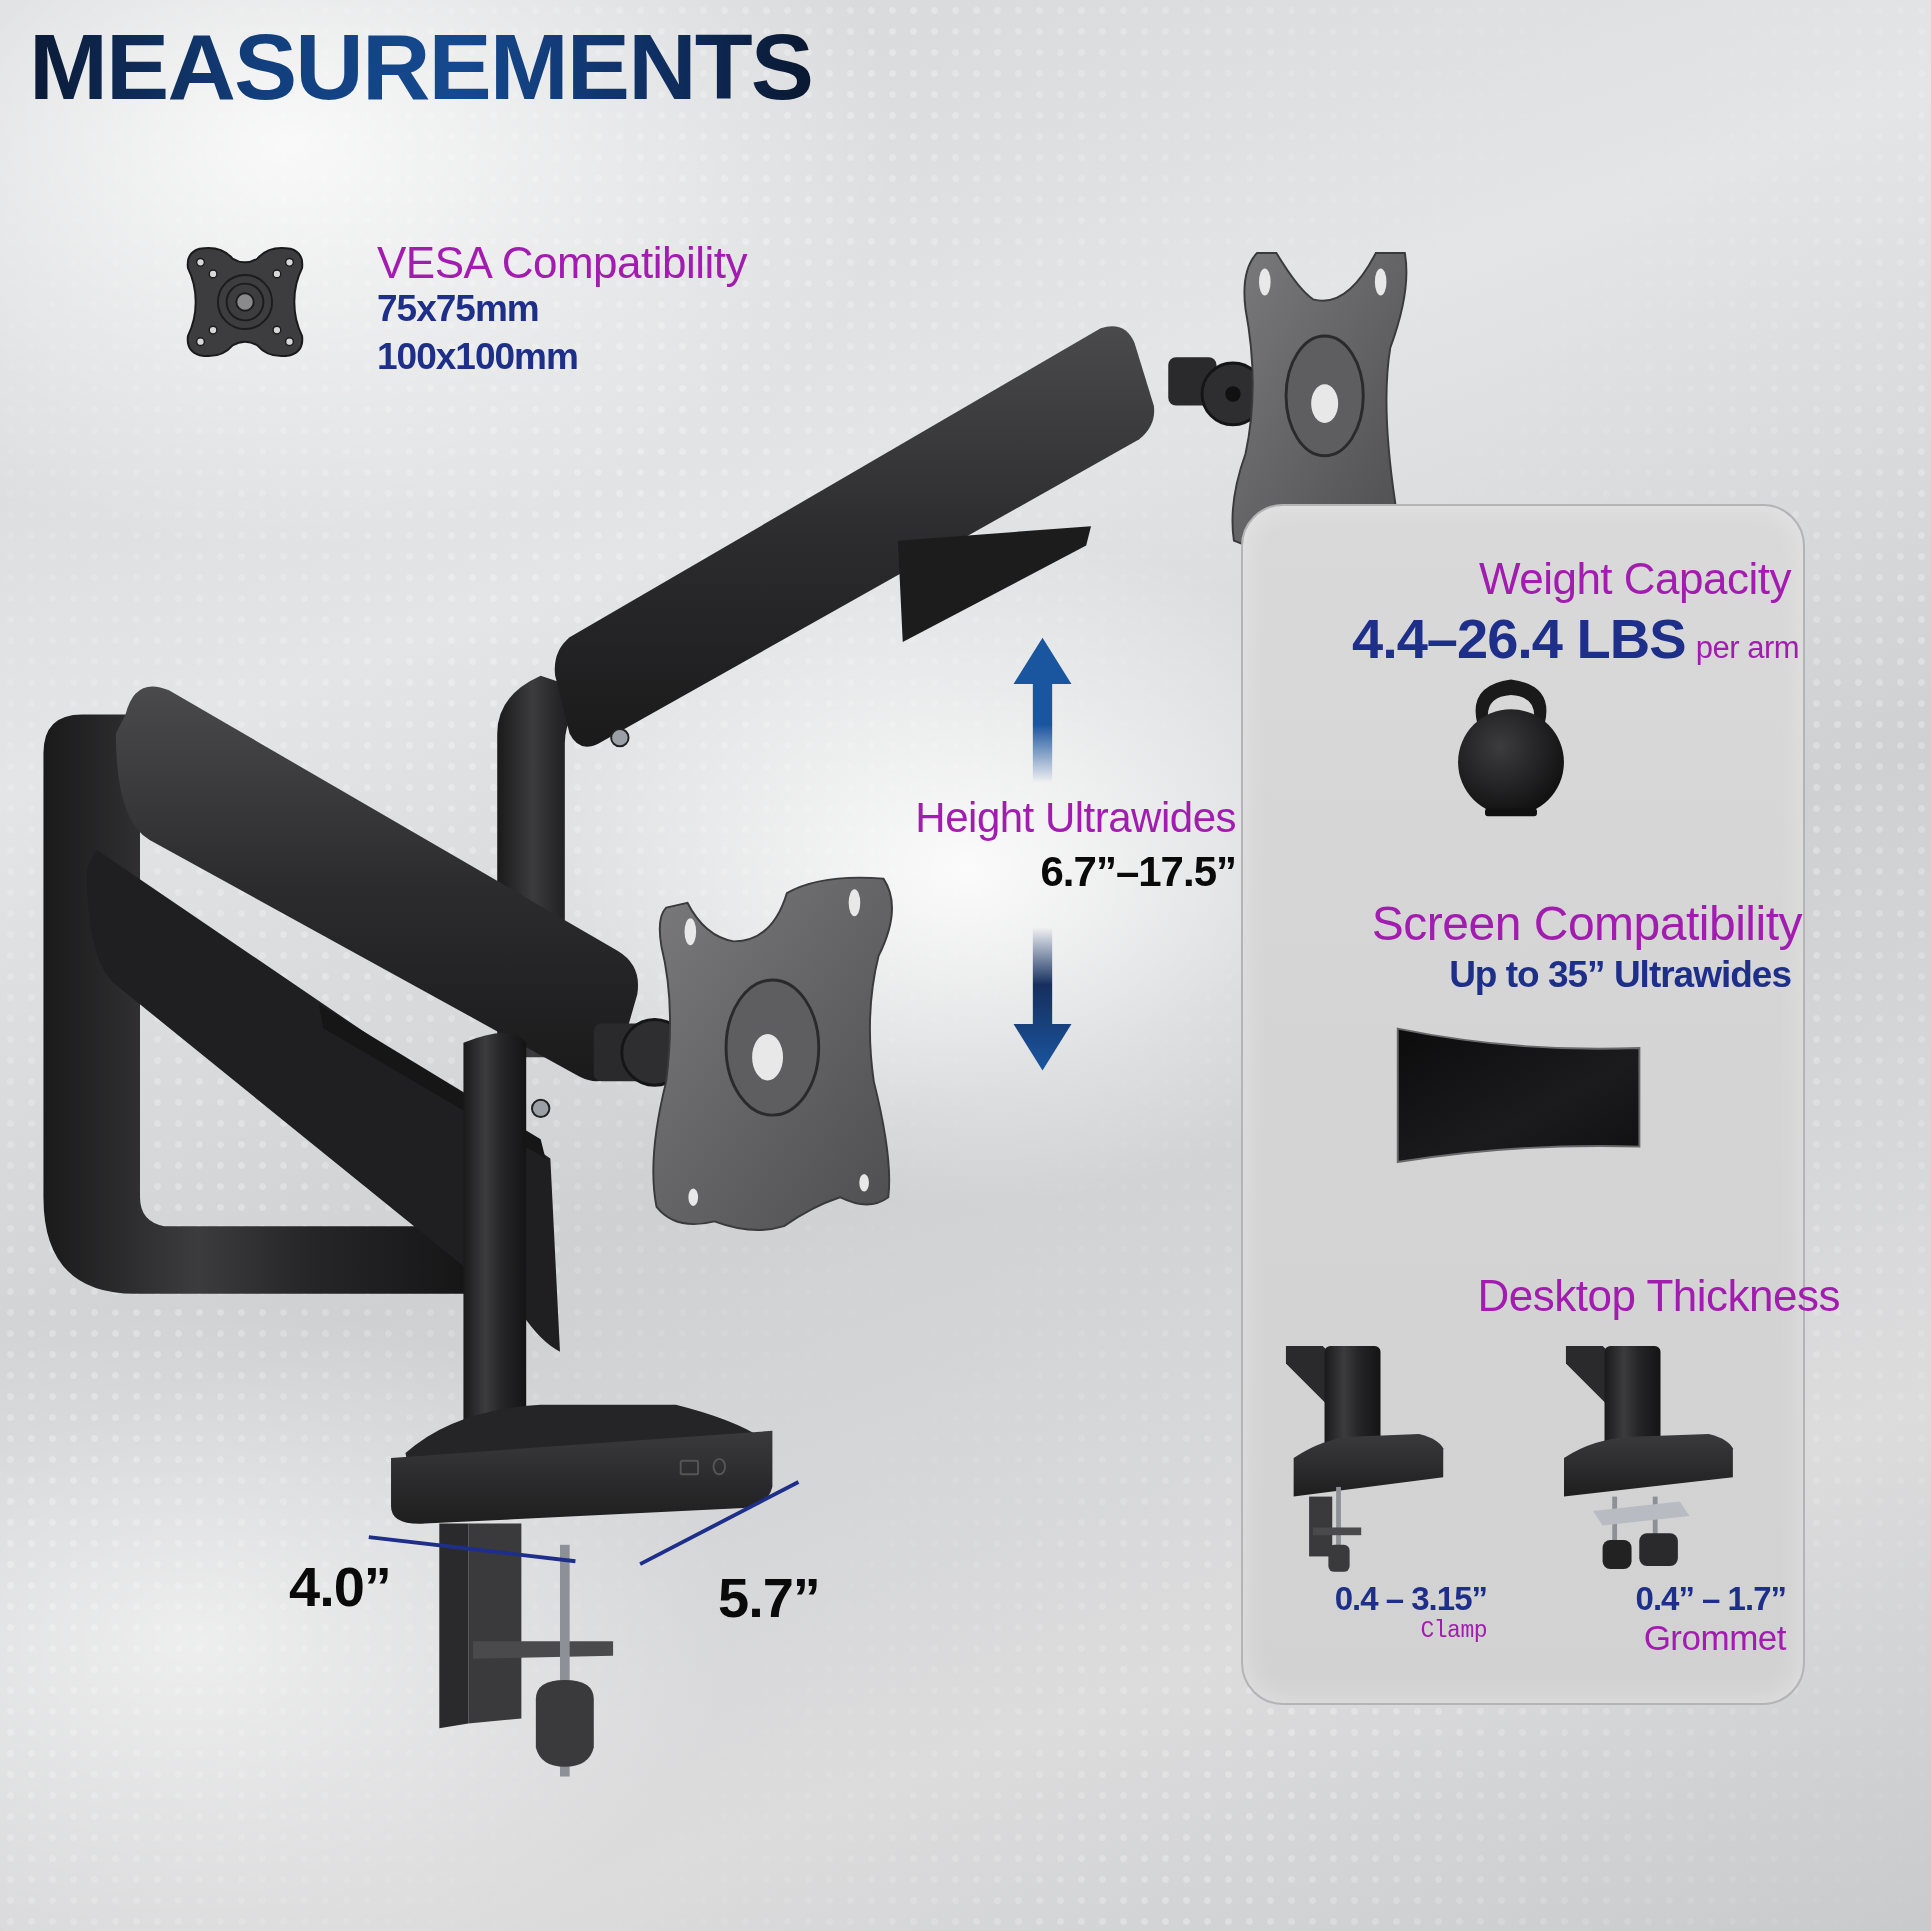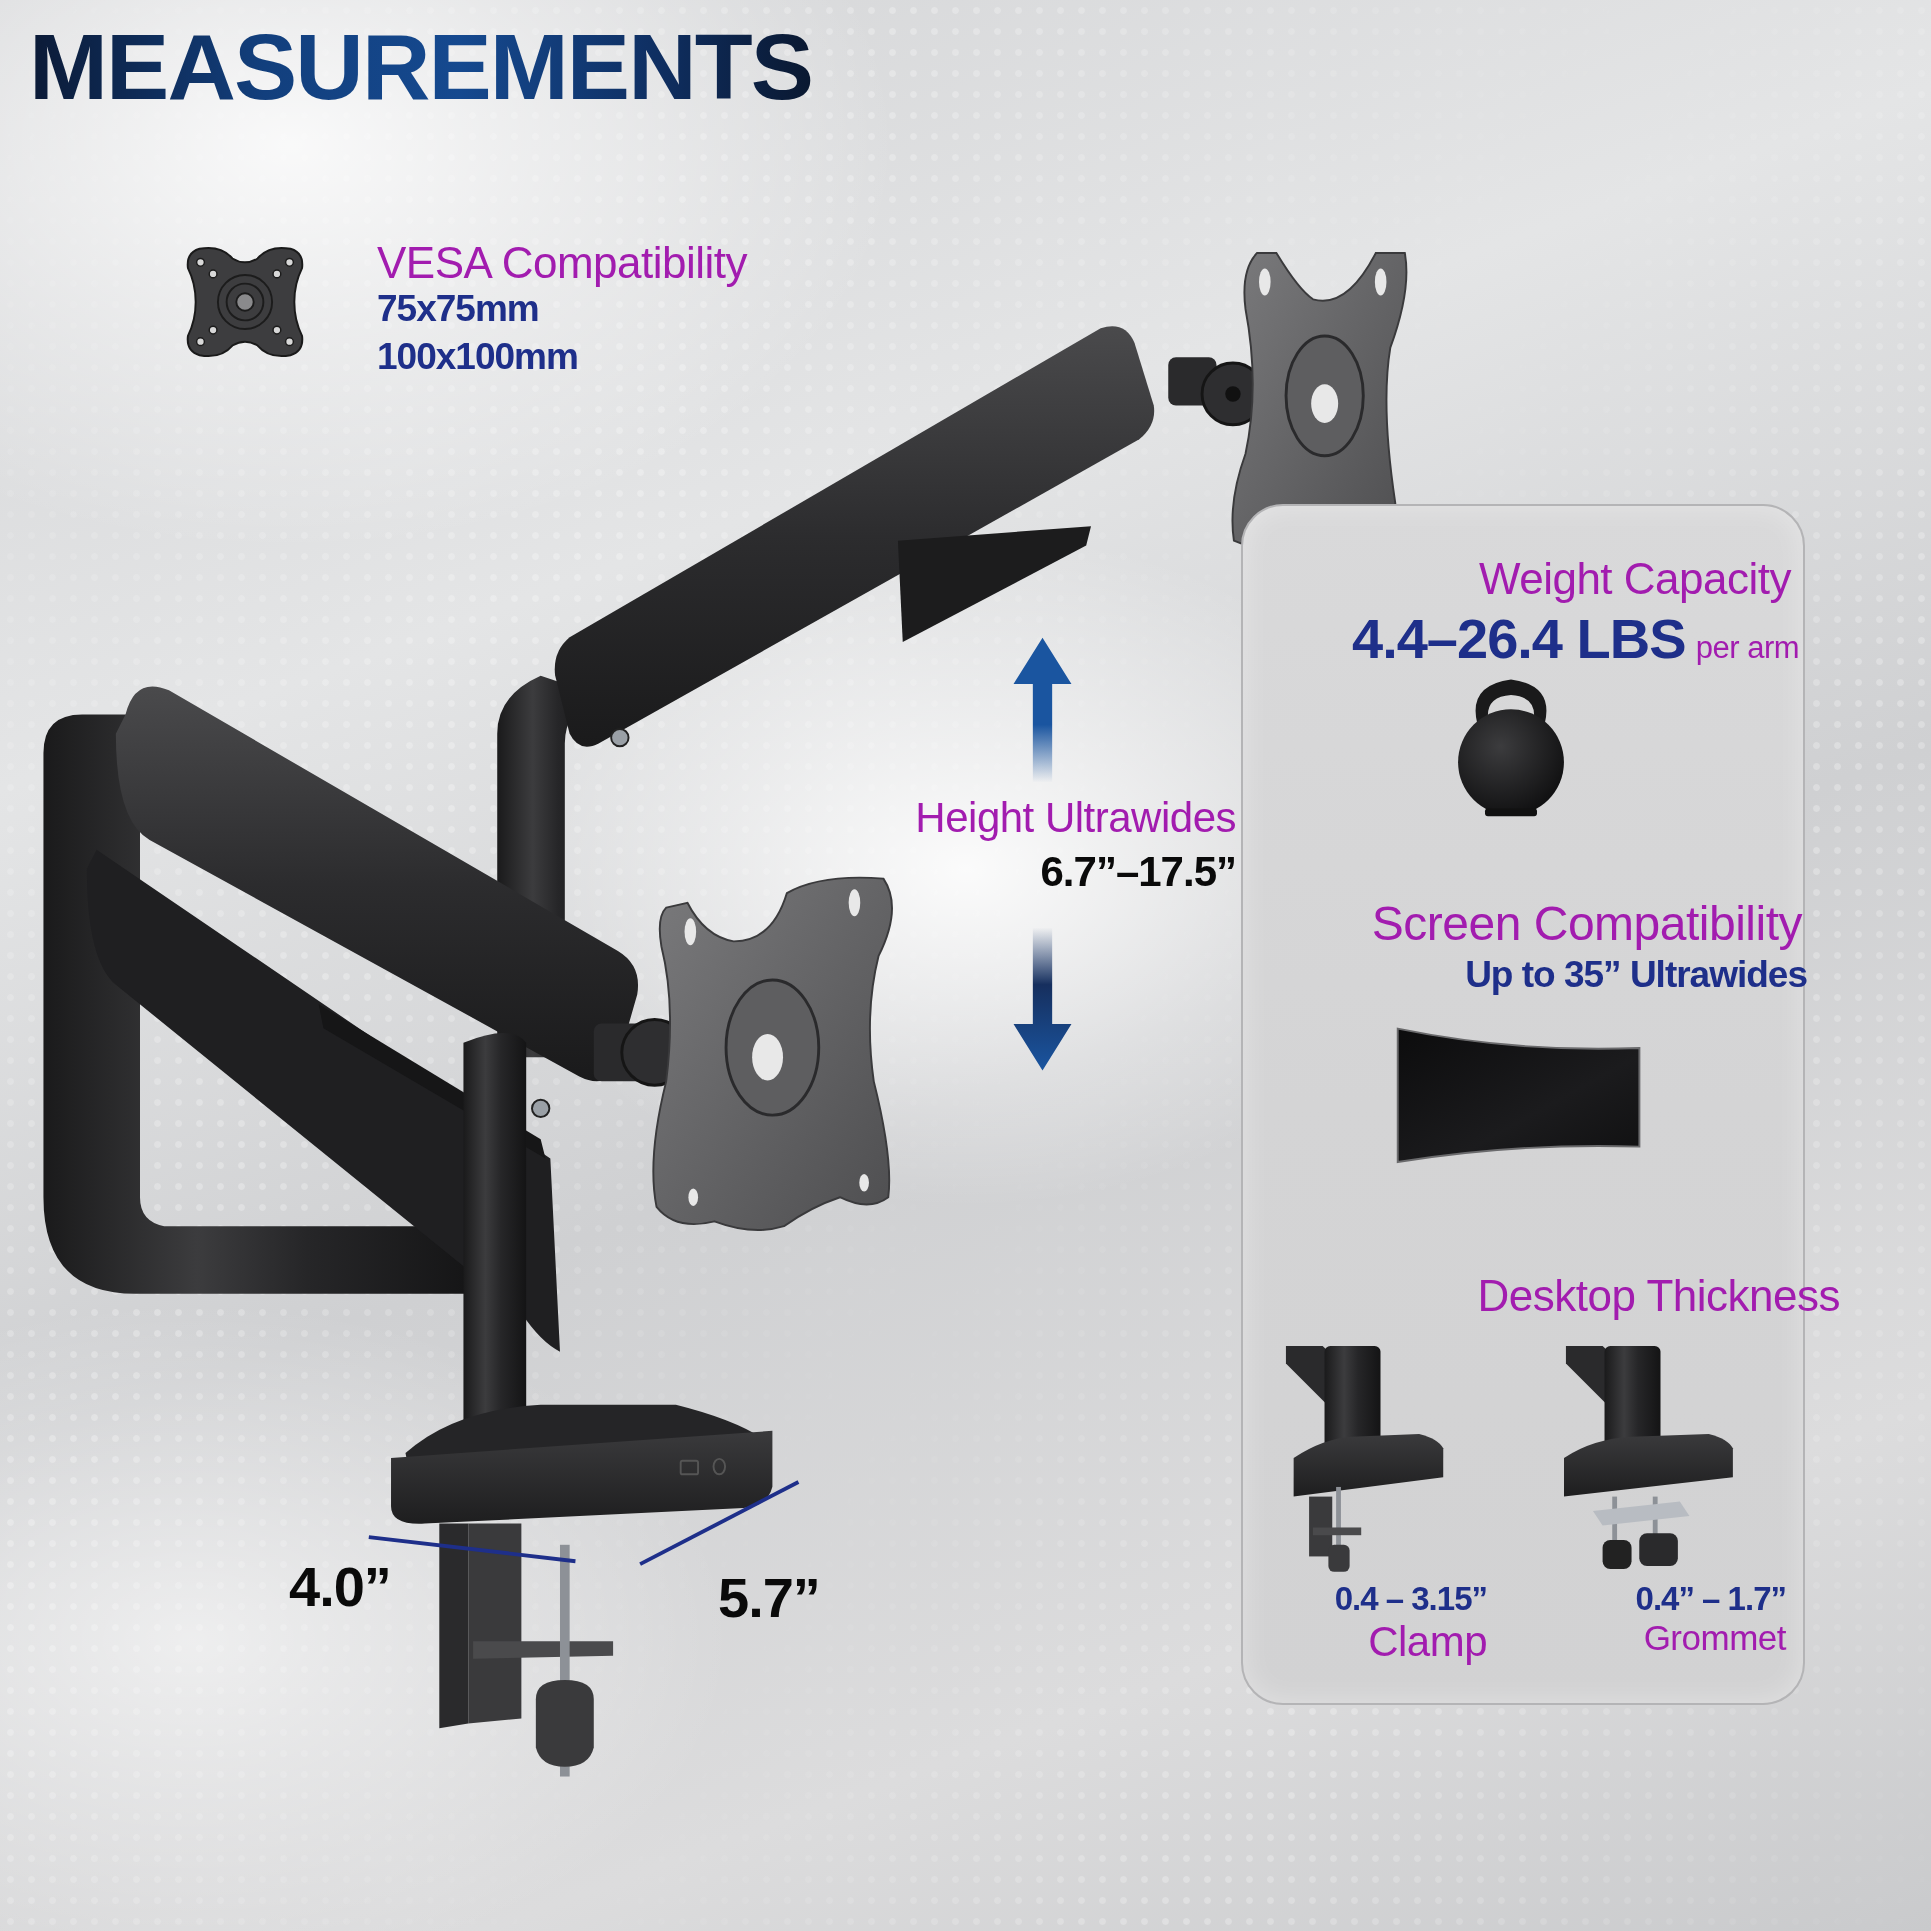--- a/index.html
+++ b/index.html
@@ -186,21 +186,21 @@
       <stop offset="0" stop-color="#3c3c3e"></stop>
         <stop offset="1" stop-color="#0f0f10"></stop>
     </radialGradient>
   </defs>
   <path d="M30 60 Q20 20 65 14 Q110 20 100 60 L88 60 Q94 32 65 30 Q36 32 42 60 Z" fill="#1a1a1b"></path>
   <circle cx="65" cy="100" r="55" fill="url(#kbG)"></circle>
   <rect x="38" y="148" width="54" height="8" rx="3" fill="#111"></rect>
 </svg>
 
 <div class="abs lbl-thin center" style="left:1241px;top:896px;width:550px;font-size:48px;padding-left:11px;">Screen Compatibility</div>
-<div class="abs lbl-blue center" style="left:1241px;top:954px;width:550px;font-size:37px;padding-left:16px;">Up to 35” Ultrawides</div>
+<div class="abs lbl-blue center" style="left:1241px;top:954px;width:550px;font-size:37px;">Up to 35” Ultrawides</div>
 <svg class="abs" style="left:1390px;top:1019px" width="261" height="145" viewBox="0 0 270 150">
   <defs>
     <linearGradient id="scrG" x1="0" y1="0" x2="1" y2="1">
       <stop offset="0" stop-color="#0c0c0d"></stop>
         <stop offset="0.6" stop-color="#1b1b1d"></stop>
         <stop offset="1" stop-color="#101011"></stop>
     </linearGradient>
   </defs>
   <path d="M8 10 Q130 35 258 30 L258 132 Q130 128 8 148 Z" fill="url(#scrG)" stroke="#6a6a6c" stroke-width="2"></path>
 </svg>
@@ -222,16 +222,16 @@
   <rect x="42" y="4" width="58" height="110" rx="6" fill="url(#poleG)"></rect>
   <path d="M0 120 Q30 100 70 98 L150 95 Q170 100 175 110 L175 140 L0 160 Z" fill="url(#baseG)"></path>
   <rect x="50" y="160" width="5" height="60" fill="#8d9197"></rect>
   <rect x="92" y="160" width="5" height="60" fill="#8d9197"></rect>
   <path d="M30 175 L120 165 L130 180 L40 190 Z" fill="#b8bcc2"></path>
   <rect x="40" y="205" width="30" height="30" rx="8" fill="#222"></rect>
   <rect x="78" y="198" width="40" height="34" rx="8" fill="#2a2a2c"></rect>
 </svg>
 
 <div class="abs lbl-blue center" style="left:1246px;top:1580px;width:241px;font-size:33px;">0.4 – 3.15”</div>
-<div class="abs lbl-thin center" style="left:1246px;top:1618px;width:241px;font-size:42px;">Clamp</div>
+<div class="abs lbl-thin center" style="left:1246px;top:1618px;width:241px;font-size:23px;font-family:Liberation Mono, monospace;">Clamp</div>
 <div class="abs lbl-blue center" style="left:1545px;top:1580px;width:241px;font-size:33px;">0.4” – 1.7”</div>
 <div class="abs lbl-thin center" style="left:1545px;top:1618px;width:241px;font-size:35px;">Grommet</div>
 
 
 </body></html>

